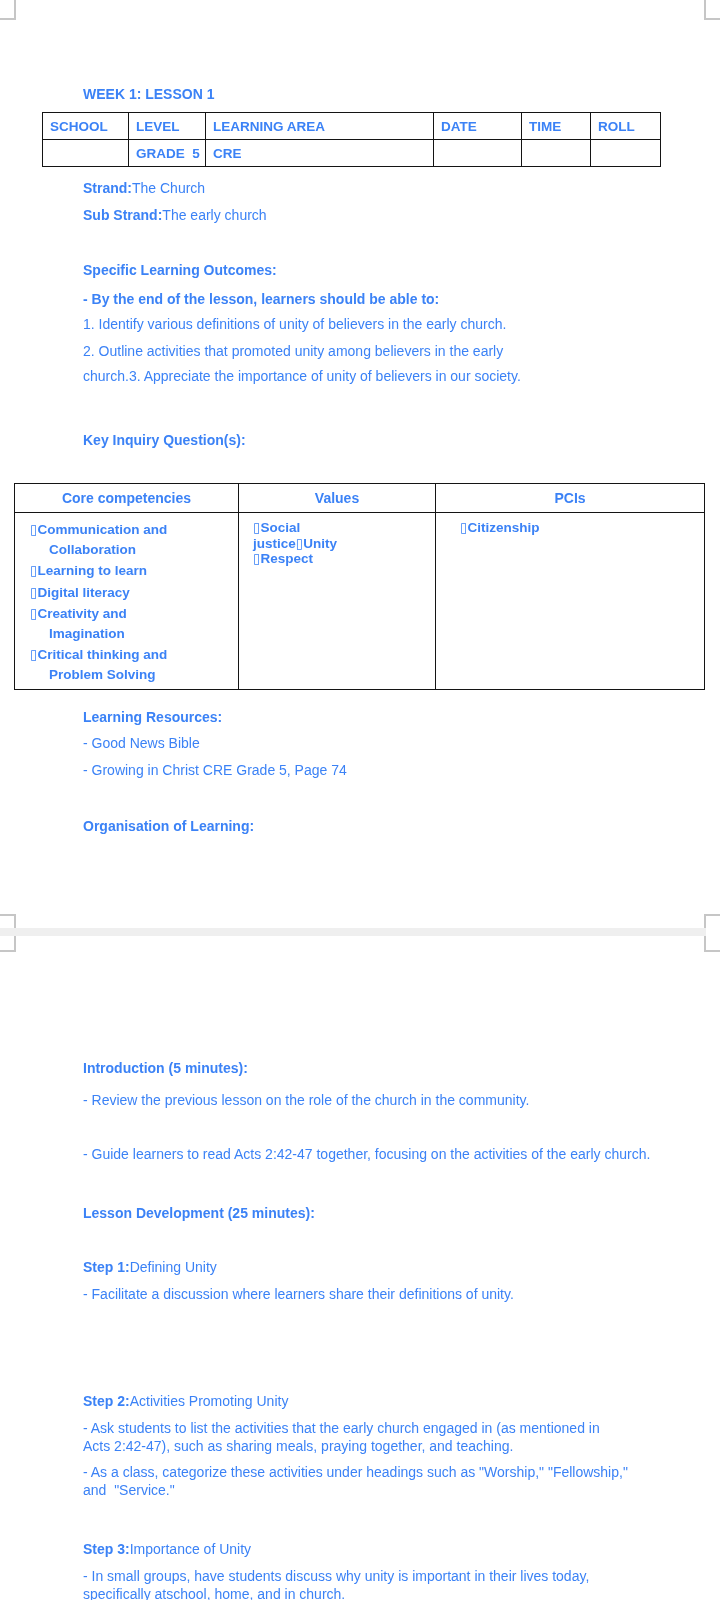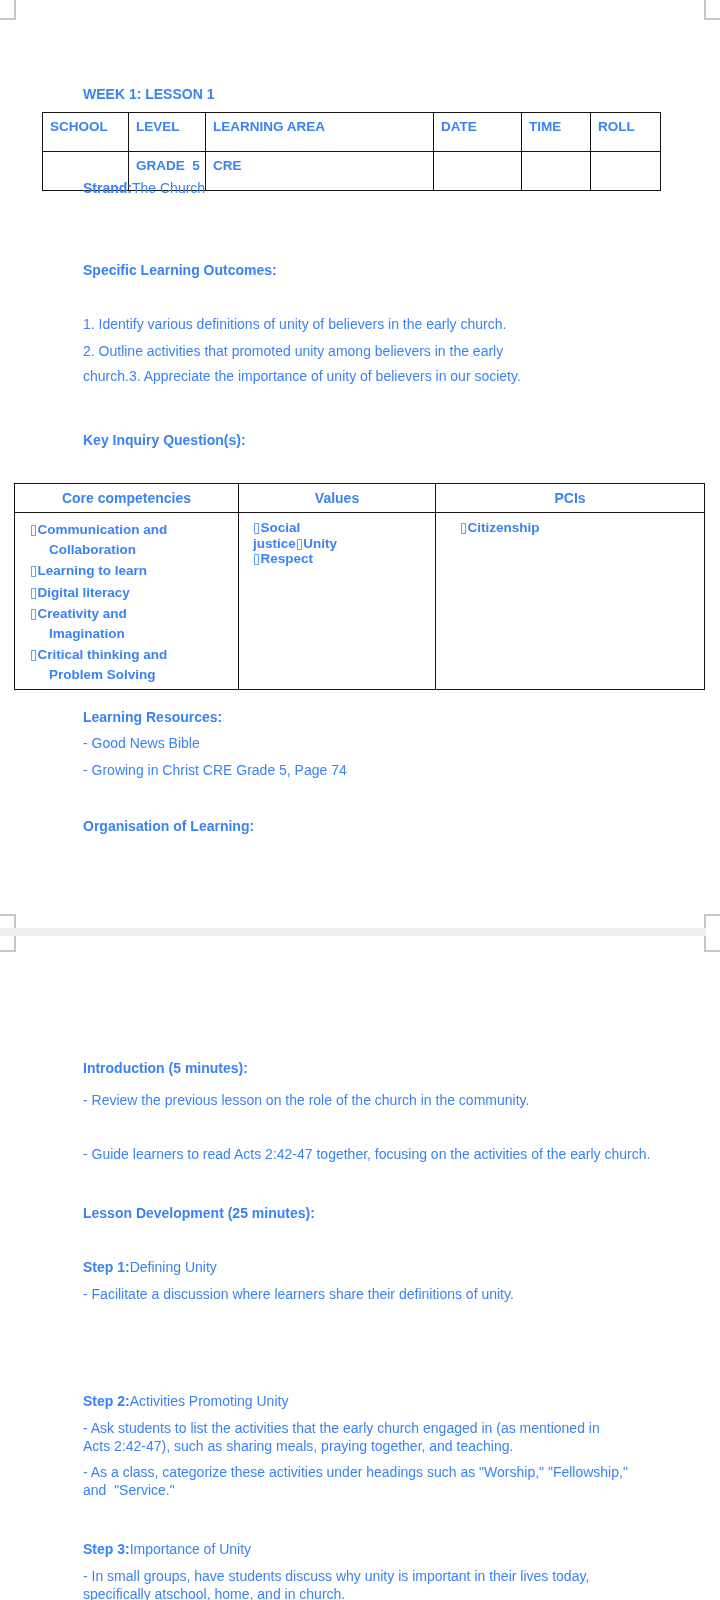--- a/index.html
+++ b/index.html
@@ -3,21 +3,21 @@
 <meta charset="utf-8">
 <style>
   html,body{margin:0;padding:0;background:#ffffff;}
   #screen{position:relative;width:720px;height:1600px;background:#ffffff;overflow:hidden;
           font-family:"Liberation Sans","DejaVu Sans",sans-serif;color:#3b82f6;}
   .p{position:absolute;left:83px;right:28px;font-size:14px;line-height:17.5px;white-space:pre-wrap;}
   .b{font-weight:700;}
   table{border-collapse:collapse;position:absolute;table-layout:fixed;}
   td{border:1px solid #141414;}
   #info-table{left:42px;top:112px;width:618px;font-size:13.5px;font-weight:700;}
-  #info-table td{height:26px;padding:0 2px 12px 7px;vertical-align:middle;white-space:pre;overflow:hidden;}
+  #info-table td{height:26px;padding:0 2px 0 7px;vertical-align:middle;white-space:pre;overflow:hidden;}
   #comp-table{left:14px;top:483px;width:690px;font-size:13.5px;font-weight:700;}
   #comp-table td.hd{height:26px;text-align:center;vertical-align:middle;font-size:14px;}
   #comp-table td.bd{height:169px;vertical-align:top;overflow:hidden;}
   .cc-cell ul{list-style:none;margin:6px 0 0 0;padding:0 4px 0 14px;}
   .cc-cell li{padding-left:19px;text-indent:-19px;line-height:19.5px;margin:0 0 2px 0;white-space:pre-wrap;}
   .val-cell{padding:7px 4px 0 14px;line-height:15.5px;white-space:pre-wrap;border-radius:6px;}
   .pci-cell{padding:7px 4px 0 24px;line-height:15.5px;white-space:pre-wrap;}
   .corner{position:absolute;width:14px;height:18px;border:0 solid #c6c6c6;}
   .c-tl{left:0;border-right-width:2px;border-bottom-width:2px;}
   .c-tr{right:0;border-left-width:2px;border-bottom-width:2px;}
@@ -63,22 +63,24 @@
       <td>GRADE  5</td>
       <td>CRE</td>
       <td></td>
       <td></td>
       <td></td>
     </tr>
   </tbody>
     </table>
 
   <div class="p" style="top:180px"><span class="b">Strand:</span><span>The Church</span></div>
+  <div class="p" style="top:207px"><span class="b">Sub Strand:</span><span>The early church</span></div>
 
   <div class="p b" style="top:262px">Specific Learning Outcomes:</div>
+  <div class="p b" style="top:291px">- By the end of the lesson, learners should be able to:</div>
   <div class="p" style="top:316px">1. Identify various definitions of unity of believers in the early church.</div>
   <div class="p" style="top:343px">2. Outline activities that promoted unity among believers in the early</div>
   <div class="p" style="top:368px">church.3. Appreciate the importance of unity of believers in our society.</div>
 
   <div class="p b" style="top:432px">Key Inquiry Question(s):</div>
 
   <table id="comp-table">
     <colgroup>
       <col style="width:224px">
         <col style="width:197px">

